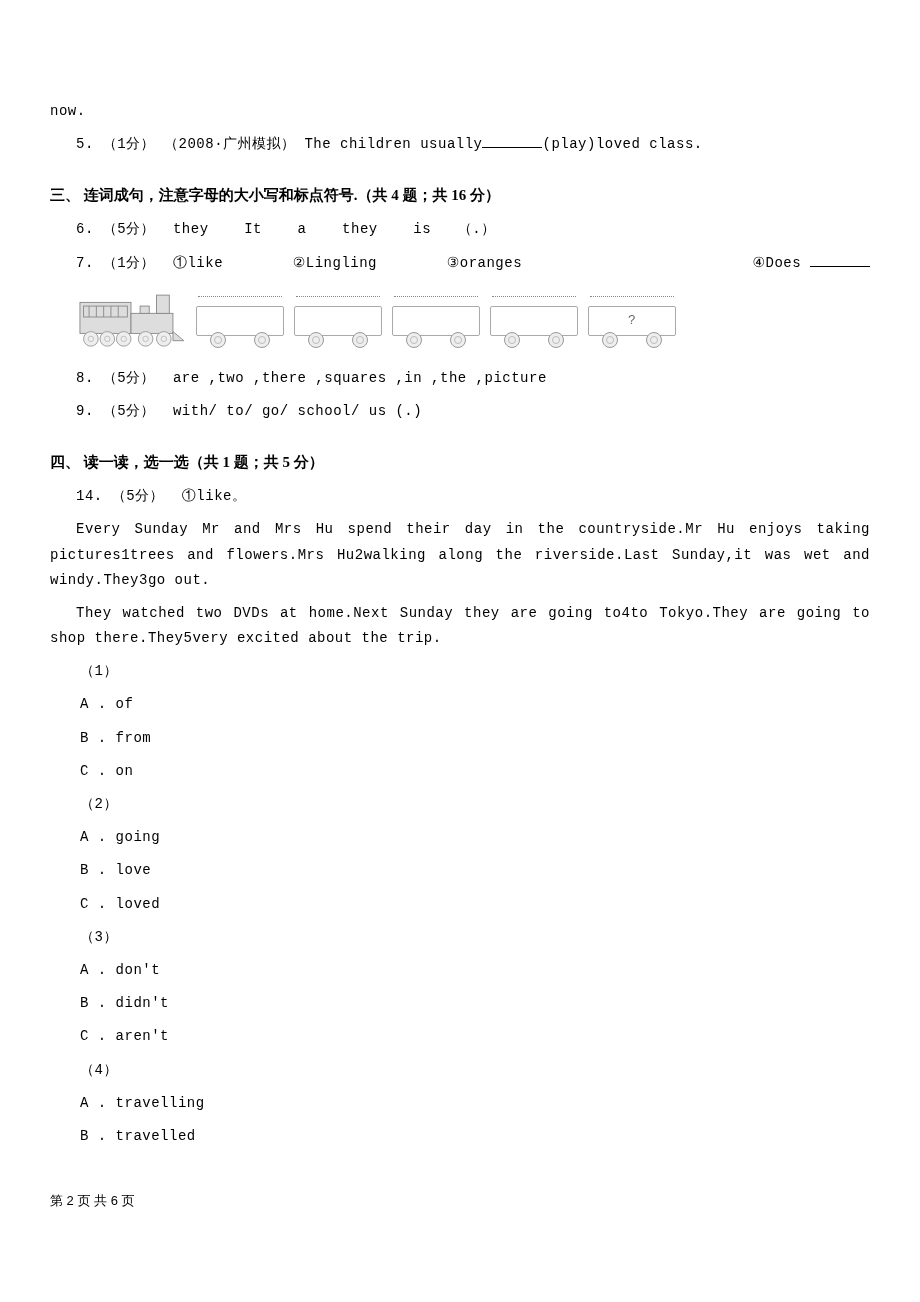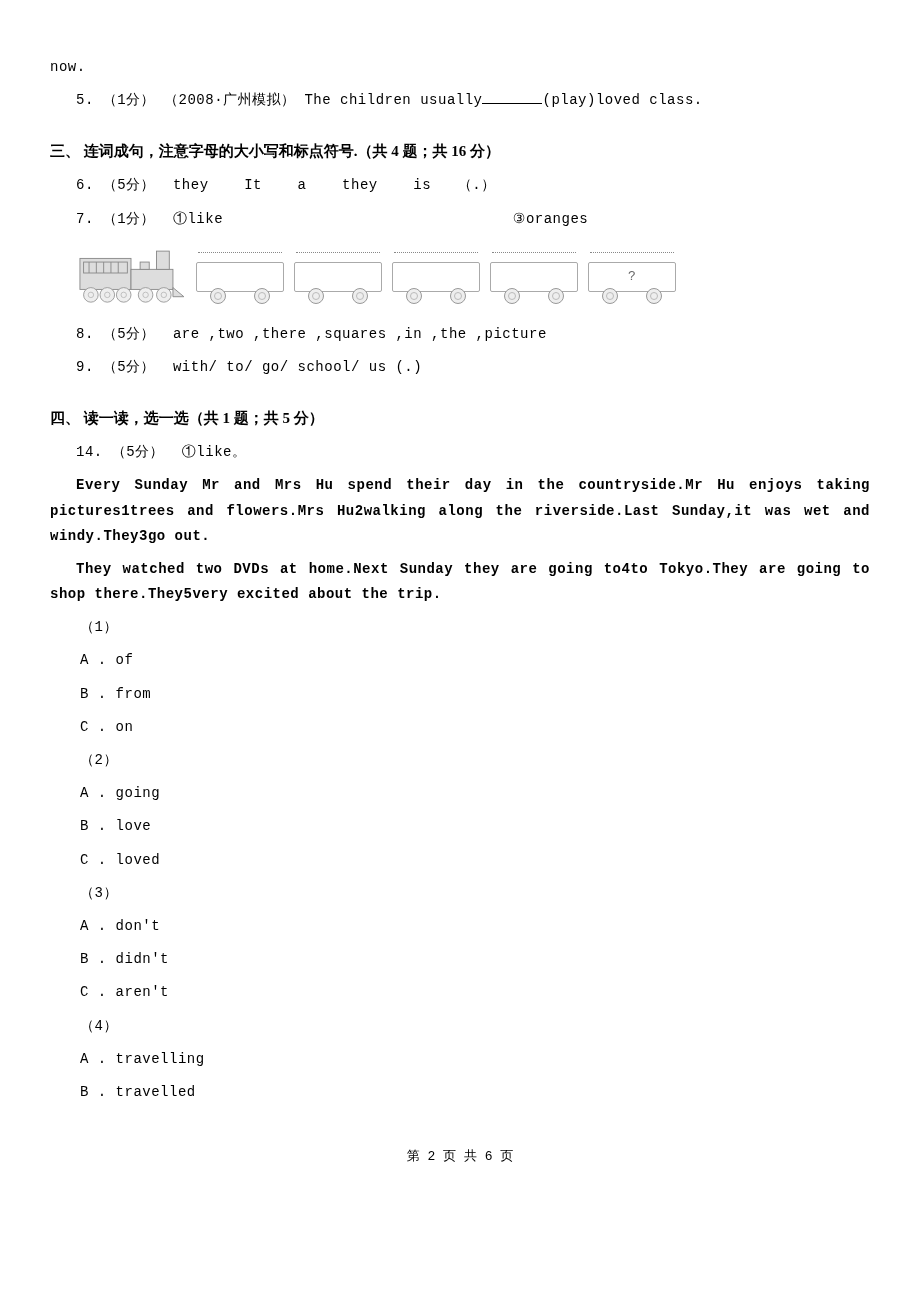--- a/index.html
+++ b/index.html
@@ -9,20 +9,21 @@
       margin: 0;
       padding: 55px 50px 40px 50px;
       background: #fff;
       color: #000;
       width: 920px;
       box-sizing: border-box;
     }
     .mono {
       font-family: "Courier New", "SimSun", monospace;
       letter-spacing: 0.5px;
+      margin-top: 44px;
     }
     .section-title {
       font-weight: bold;
       font-size: 15px;
       margin-top: 25px;
       margin-bottom: 8px;
     }
     .q-line {
       text-indent: 26px;
       margin: 8px 0;
@@ -120,30 +121,28 @@
       bottom: 3px;
       border: 1px solid #bbb;
       border-radius: 50%;
     }
     .passage {
       text-align: justify;
       margin: 8px 0;
     }
     .passage-ind {
       text-indent: 26px;
-      font-weight: bold;
     }
     .choice {
       text-indent: 30px;
       margin: 8px 0;
     }
     .footer {
-      text-align: center;
       margin-top: 40px;
-      font-family: Liberation Mono, monospace;
+      font-family: Liberation Sans, sans-serif;
       font-size: 13px;
     }
   </style>
 </head>
 <body>
 
 <div class="mono">now.</div>
 
 <div class="q-line mono">
   <span>5.</span>
@@ -164,21 +163,25 @@
   <span>is</span>&nbsp;&nbsp;
   <span>（.）</span>
 </div>
 
 <div class="q-line-7 mono">
   <span class="lead">
     <span>7.</span>
     <span>（1分）</span>&nbsp;
     <span>①like</span>
   </span>
-  <span class="wordcell" style="text-align:center">③oranges</span>
+  <span class="wordcell" style="text-align:center">②Lingling</span>
+  <span class="wordcell" style="">③oranges</span>
+  <span class="wordcell" style="text-align:right">
+    <span>④Does</span>&nbsp;<span class="blank-line"></span>
+  </span>
 </div>
 
 <div class="train-wrap">
   <div class="train">
     <div class="loco">
       <svg viewBox="0 0 120 68">
         <rect x="4" y="18" width="56" height="34" fill="#ddd" stroke="#888"></rect>
         <rect x="8" y="22" width="48" height="12" fill="none" stroke="#888"></rect>
         <line x1="14" y1="22" x2="14" y2="34" stroke="#888"></line>
         <line x1="22" y1="22" x2="22" y2="34" stroke="#888"></line>

